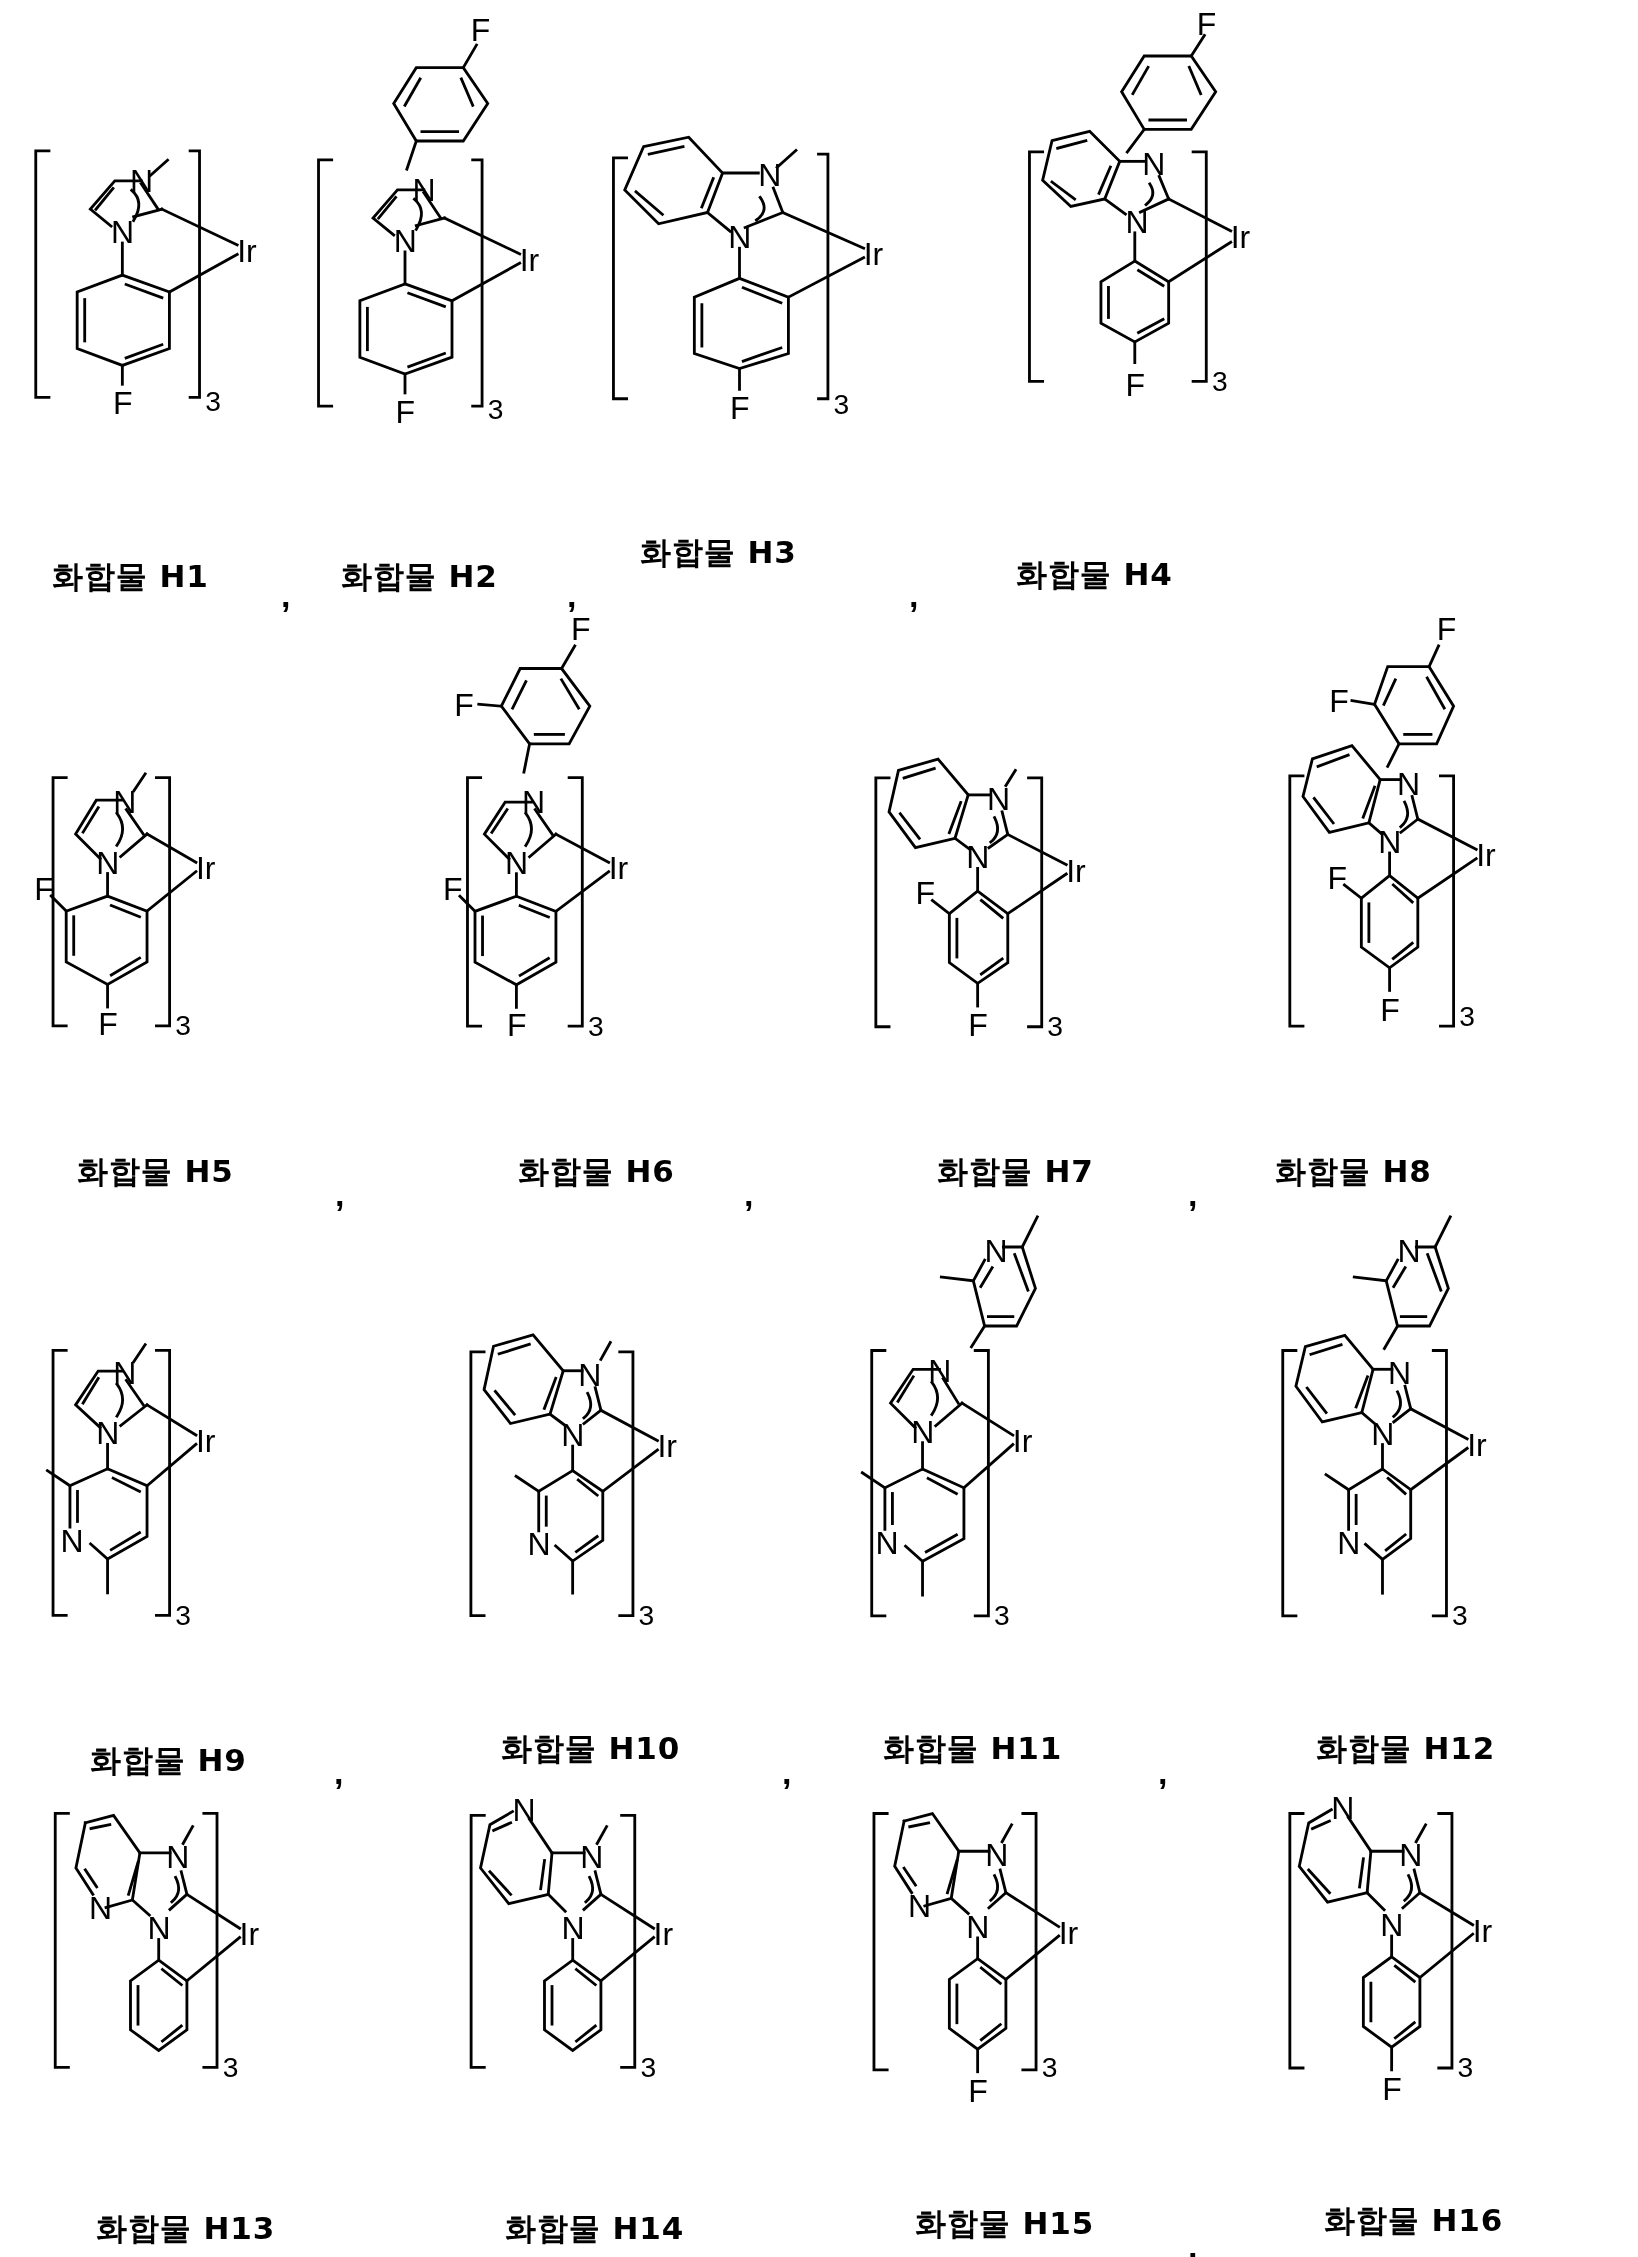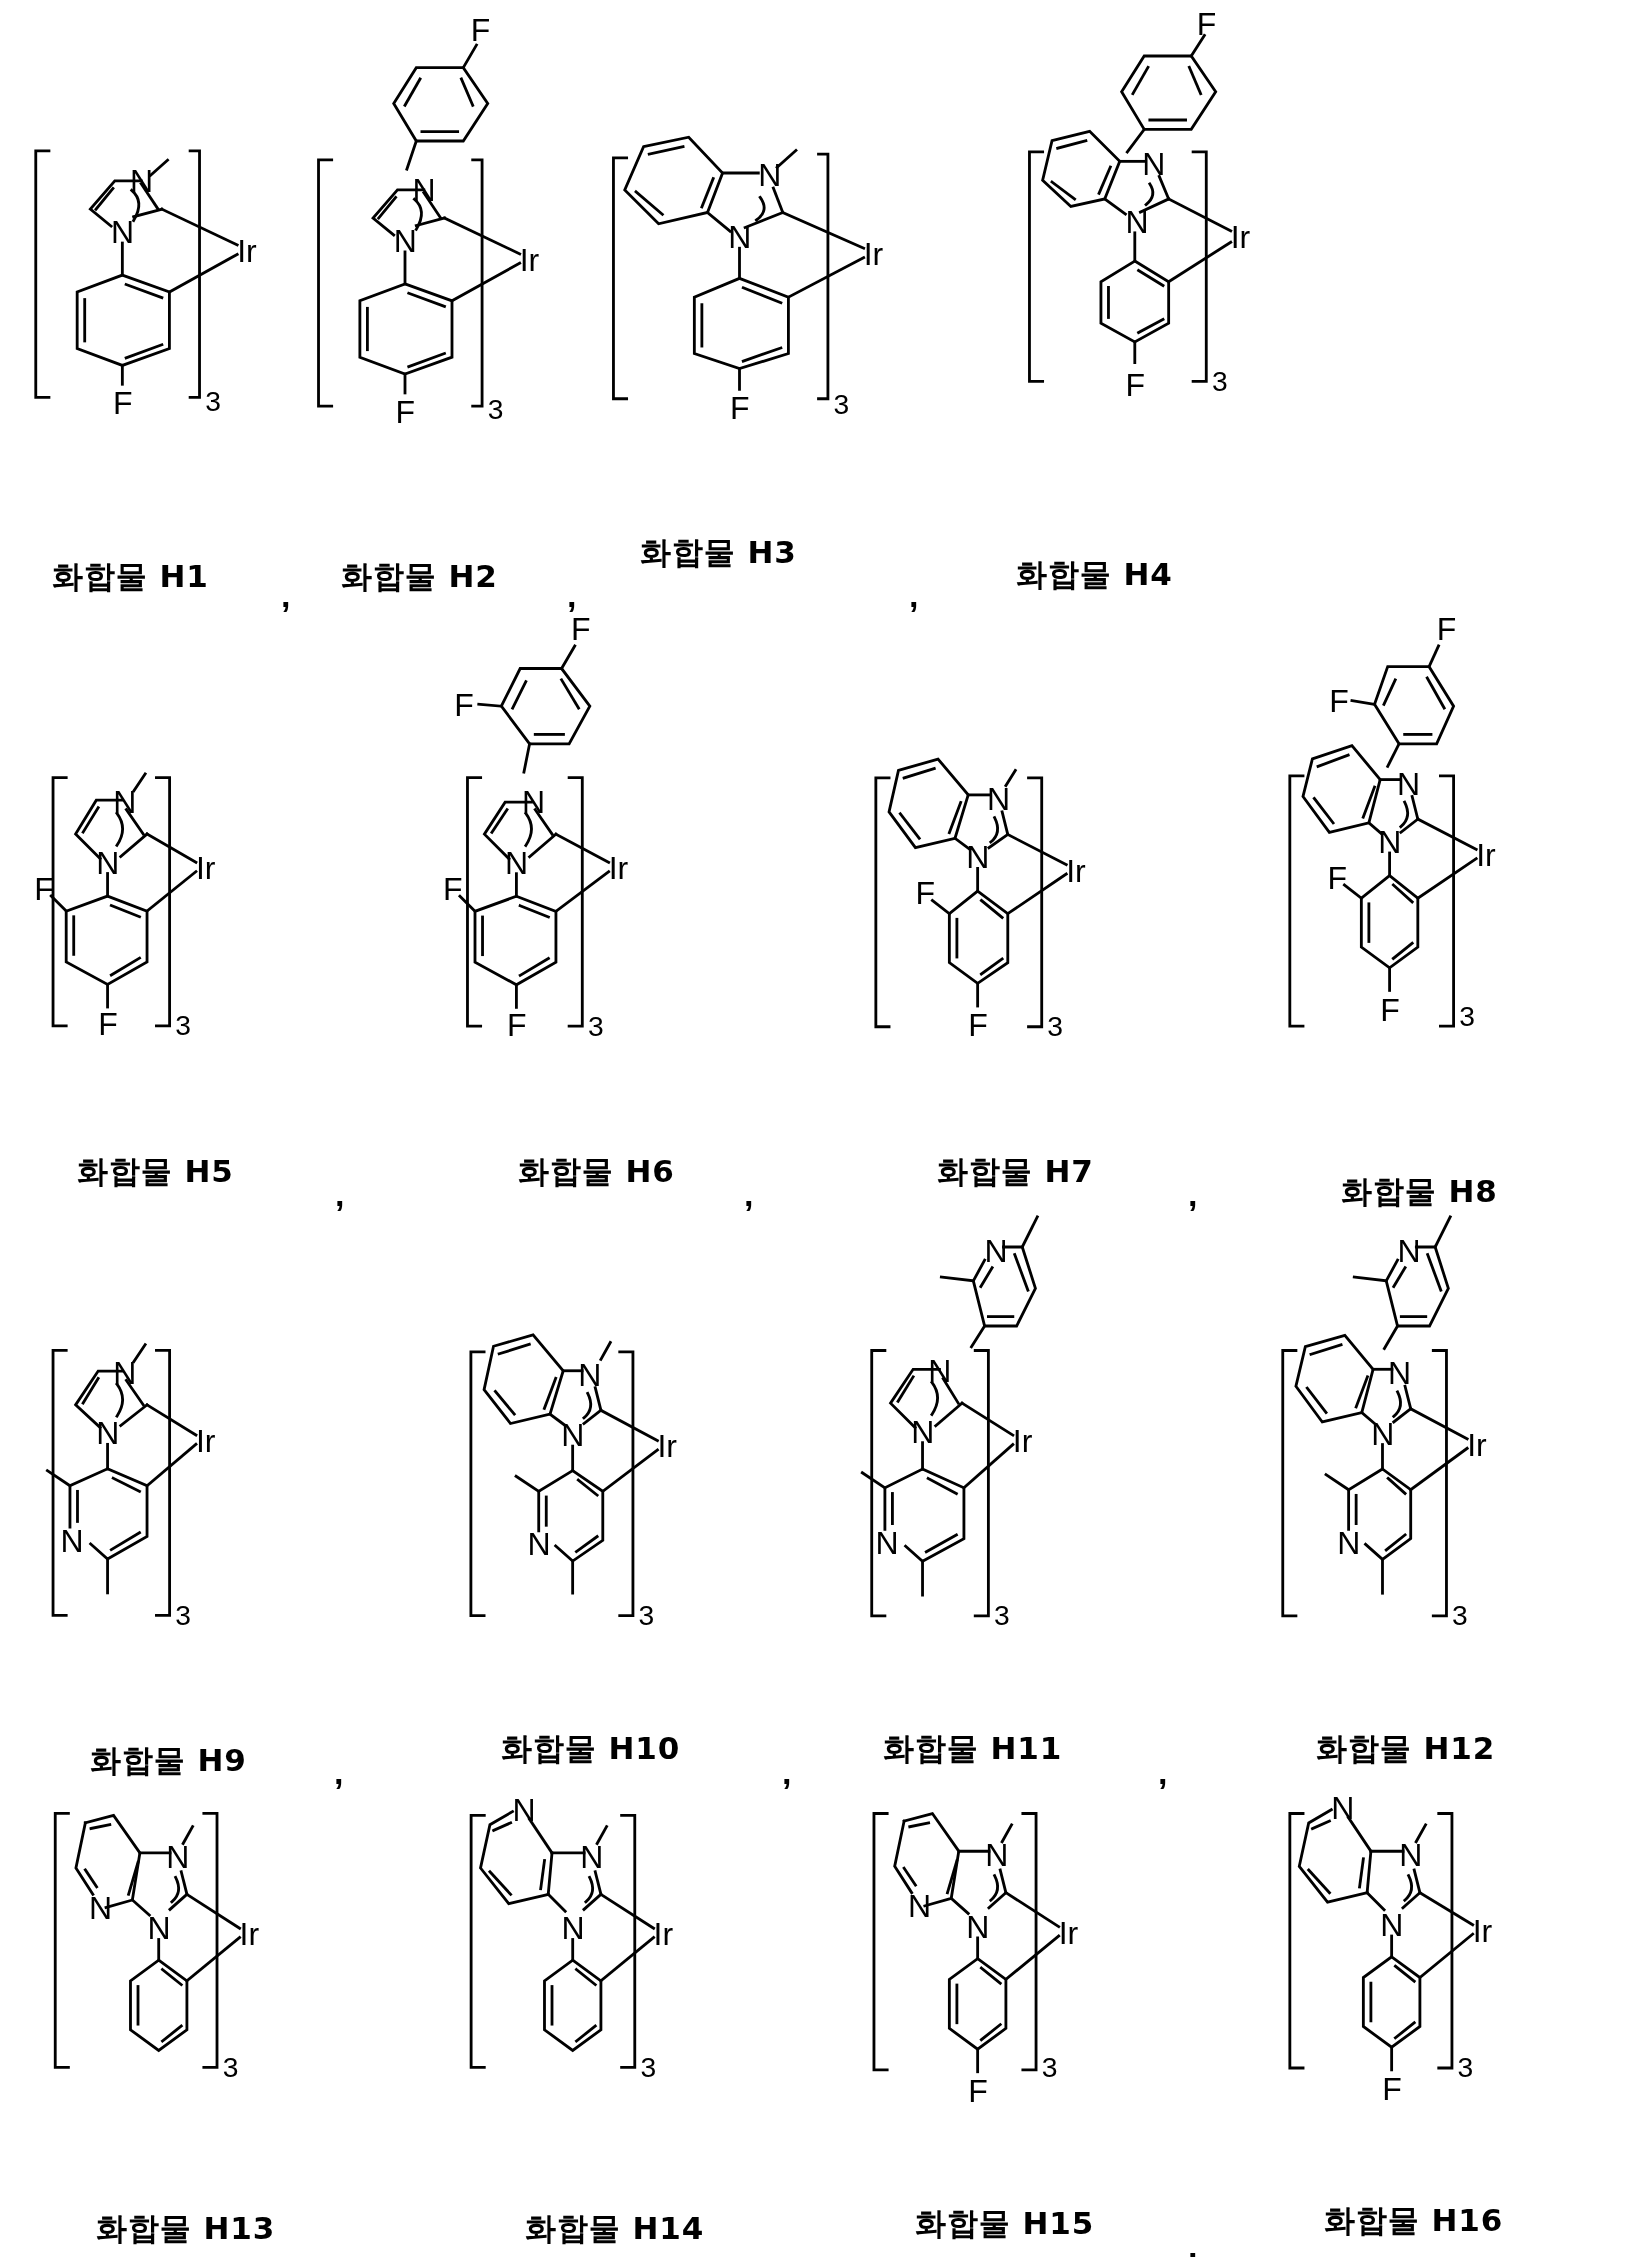--- a/index.html
+++ b/index.html
@@ -293,21 +293,21 @@
     <line x1="96" y1="274" x2="78" y2="260"></line>
     <line x1="126" y1="348" x2="126" y2="372"></line>
     <text x="134" y="164">N</text>
     <text x="114" y="226">N</text>
     <text x="218" y="240">Ir</text>
     <text x="60" y="264">F</text>
     <text x="116" y="404">F</text>
     <text class="sub" x="200" y="410">3</text>
   </svg>
 </div>
-<div class="label" style="left:1341px;top:1151px;margin-top:20px;">화합물 H8</div>
+<div class="label" style="left:1275px;top:1151px;">화합물 H8</div>
 
 <div class="cmp" style="left:38px;top:1318px;width:282px;height:358px;">
   <svg width="282" height="358" viewBox="0 0 300 380">
     <polyline points="30,34 16,34 16,316 30,316"></polyline>
     <polyline points="126,34 140,34 140,316 126,316"></polyline>
     <polyline points="90,56 64,56 40,92 66,116"></polyline>
     <line x1="48" y1="90" x2="64" y2="64"></line>
     <line x1="88" y1="114" x2="116" y2="92"></line>
     <line x1="94" y1="66" x2="112" y2="92"></line>
     <path d="M84,70 Q96,86 84,104"></path>
@@ -502,21 +502,21 @@
     <line x1="106" y1="210" x2="106" y2="250"></line>
     <line x1="132" y1="268" x2="152" y2="252"></line>
     <line x1="132" y1="192" x2="152" y2="208"></line>
     <text x="64" y="34">N</text>
     <text x="136" y="84">N</text>
     <text x="116" y="160">N</text>
     <text x="214" y="166">Ir</text>
     <text class="sub" x="200" y="306">3</text>
   </svg>
 </div>
-<div class="label" style="left:505px;top:2208px;margin-left:20px;">화합물 H14</div>
+<div class="label" style="left:505px;top:2208px;">화합물 H14</div>
 <div class="comma" style="left:783px;top:2232px;">,</div>
 
 <div class="cmp" style="left:857px;top:1789px;width:311px;height:377px;">
   <svg width="311" height="377" viewBox="0 0 330 400">
     <polyline points="32,26 18,26 18,298 32,298"></polyline>
     <polyline points="176,26 190,26 190,298 176,298"></polyline>
     <polyline points="50,34 80,26 108,66 100,116 72,124"></polyline>
     <polyline points="50,34 40,82 58,110"></polyline>
     <line x1="56" y1="40" x2="76" y2="36"></line>
     <line x1="50" y1="84" x2="62" y2="102"></line>

